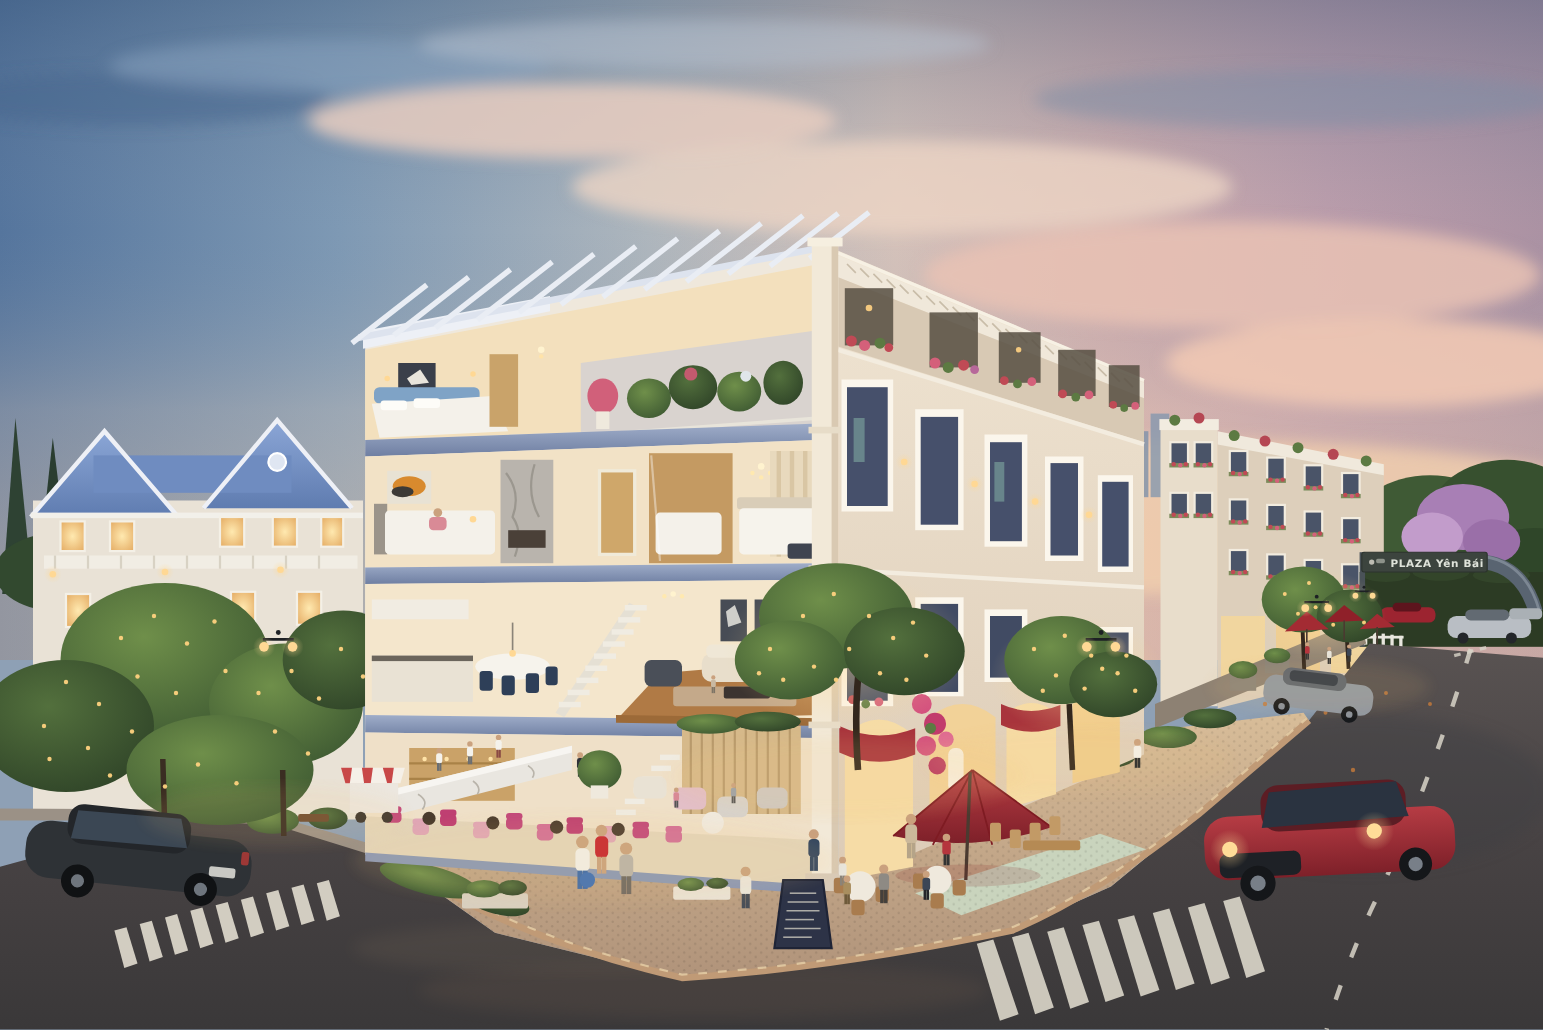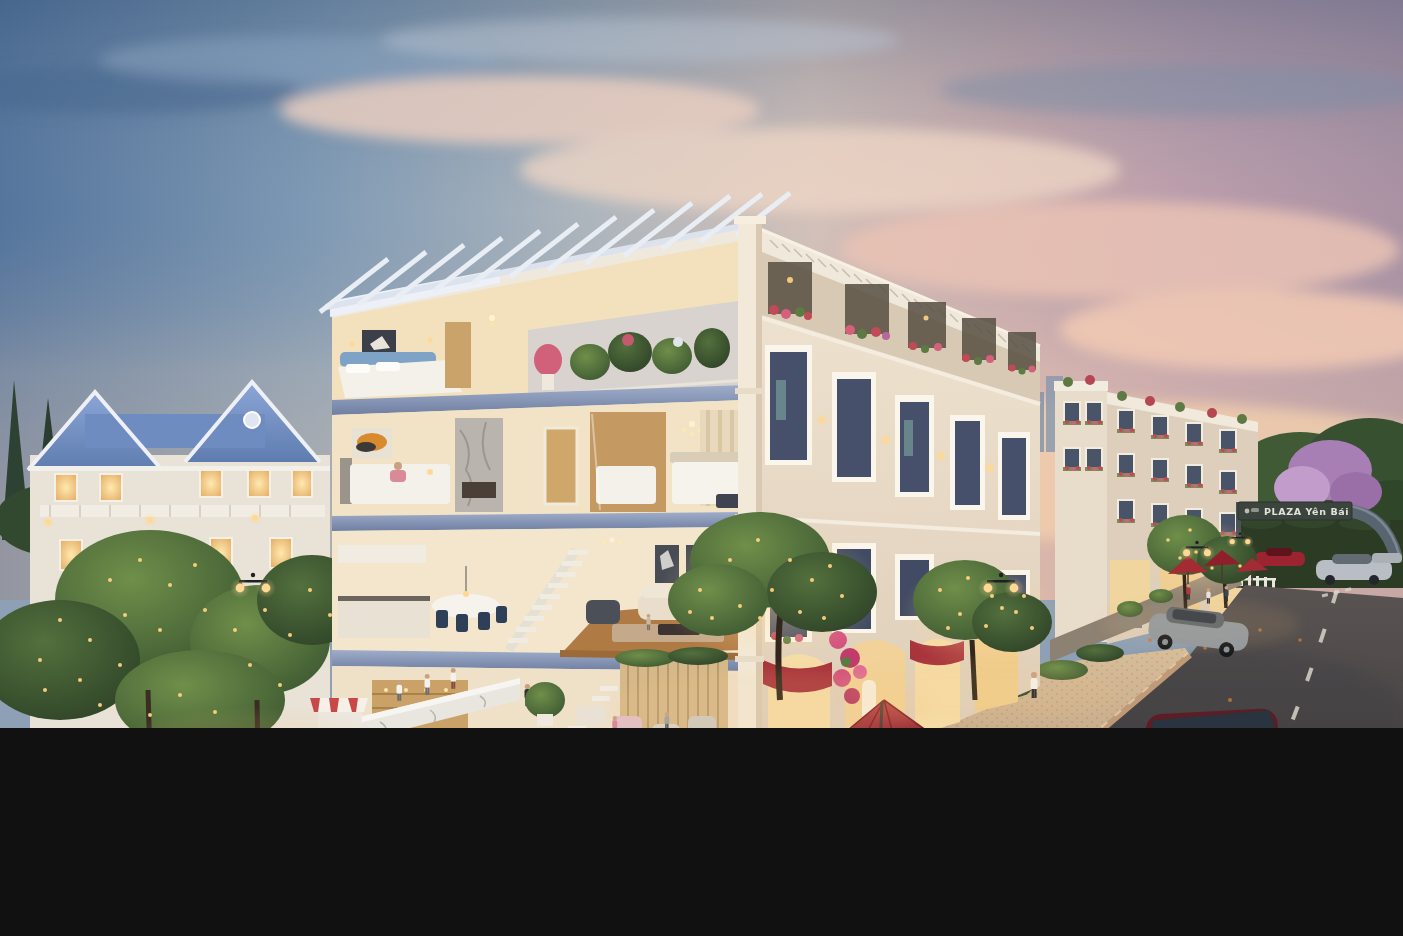--- a/index.html
+++ b/index.html
@@ -1,16 +1,16 @@
 <!DOCTYPE html>
 <html><head>
 <meta charset="utf-8">
 <style>
   html,body{margin:0;padding:0;background:#111;}
-  .stage{position:relative;width:1403px;height:728px;overflow:hidden;background:#8ea0b5;}
+  .stage{position:relative;width:1403px;height:936px;overflow:hidden;background:#8ea0b5;}
   .stage svg{position:absolute;left:0;top:0;display:block;}
   .sign-text{font-family:"DejaVu Sans",sans-serif;font-size:9.5px;font-weight:bold;letter-spacing:.6px;fill:#dfe3da;}
 </style>
 </head>
 <body>
 
 <div class="stage">
 <svg width="1403" height="936" viewBox="0 0 1403 936">
 <defs>
   <linearGradient id="skyX" x1="0" y1="0" x2="1" y2="0">

